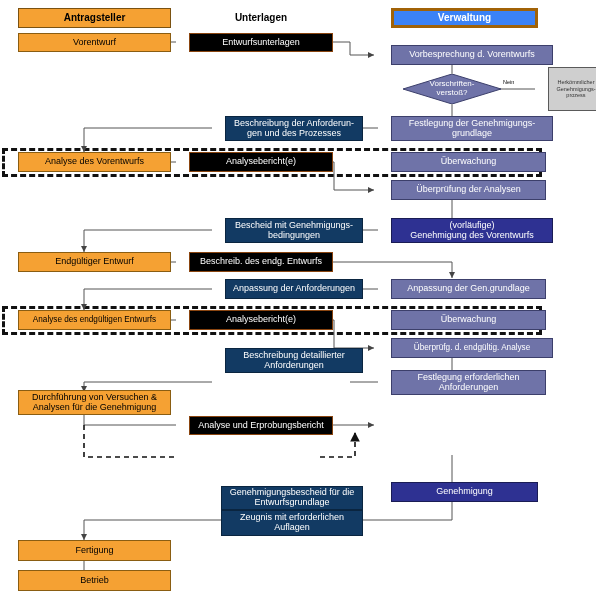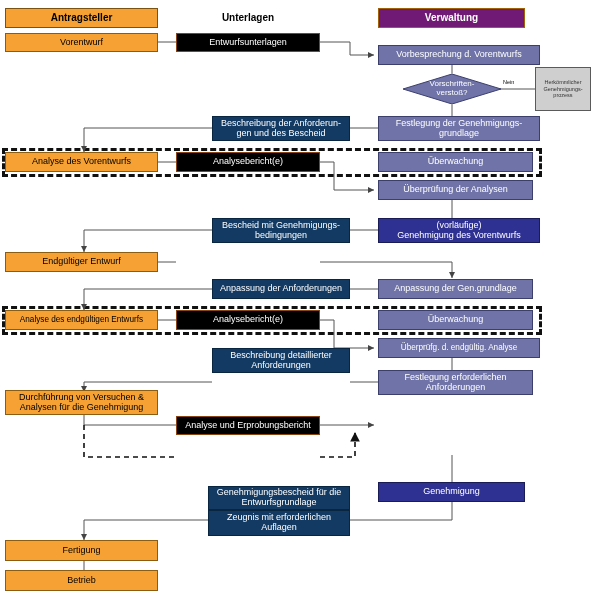--- a/index.html
+++ b/index.html
@@ -19,32 +19,33 @@
     position: absolute;
     box-sizing: border-box;
     display: flex;
     align-items: center;
     justify-content: center;
     text-align: center;
     line-height: 1.08;
     font-size: 9px;
     z-index: 5;
     padding: 0 1px;
+    margin-left: 13px;
   }
   
   .hdr-orange {
     background: #F5A133;
     border: 1px solid #7a5212;
     color: #000000;
     font-weight: bold;
     font-size: 10px;
   }
   .hdr-blue {
-    background: #701a75;
-    border: 1px solid #a16207;
+    background: #3b82f6;
+    border: 3px solid #a16207;
     color: #ffffff;
     font-weight: bold;
     font-size: 10px;
   }
   .hdr-plain {
     color: #000000;
     font-weight: bold;
     font-size: 10px;
     background: transparent;
     border: none;
@@ -216,41 +217,42 @@
       <polygon points="49,0 98,15 49,30 0,15" fill="#6F73A8" stroke="#3c3f6b" stroke-width="1"></polygon>
     </svg>
     <div class="diamond-label" style="white-space:pre-line;">Vorschriften-
 verstoß?</div>
   </div>
 
   <div class="edge-label" style="left:503px; top:79px;">Nein</div>
 
   <div class="node gray-box" style="left:535px; top:67px; width:56px; height:44px;">Herkömmlicher Genehmigungs-prozess</div>
 
-  <div class="node blue-navy" style="left:212px; top:116px; width:138px; height:25px;">Beschreibung der Anforderun-gen und des Bescheid</div>
+  <div class="node blue-navy" style="left:212px; top:116px; width:138px; height:25px;">Beschreibung der Anforderun-gen und des Prozesses</div>
 
   <div class="node blue-mid" style="left:378px; top:116px; width:162px; height:25px;">Festlegung der Genehmigungs-grundlage</div>
 
   <div class="node orange-light" style="left:5px; top:152px; width:153px; height:20px;">Analyse des Vorentwurfs</div>
 
   <div class="node orange-dark" style="left:176px; top:152px; width:144px; height:20px;">Analysebericht(e)</div>
 
   <div class="node blue-mid" style="left:378px; top:152px; width:155px; height:20px;">Überwachung</div>
 
   <div class="node blue-mid" style="left:378px; top:180px; width:155px; height:20px;">Überprüfung der Analysen</div>
 
   <div class="node blue-navy" style="left:212px; top:218px; width:138px; height:25px;">Bescheid mit Genehmigungs-bedingungen</div>
 
   <div class="node blue-dark" style="left:378px; top:218px; width:162px; height:25px;" style2="">
       <span style="white-space:pre-line;">(vorläufige)
 Genehmigung des Vorentwurfs</span>
     </div>
 
   <div class="node orange-light" style="left:5px; top:252px; width:153px; height:20px;">Endgültiger Entwurf</div>
 
+  <div class="node orange-dark" style="left:176px; top:252px; width:144px; height:20px;">Beschreib. des endg. Entwurfs</div>
 
   <div class="node blue-navy" style="left:212px; top:279px; width:138px; height:20px;">Anpassung der Anforderungen</div>
 
   <div class="node blue-mid" style="left:378px; top:279px; width:155px; height:20px;">Anpassung der Gen.grundlage</div>
 
   <div class="node orange-light" style="left:5px; top:310px; width:153px; height:20px; font-size:8.2px;">Analyse des endgültigen Entwurfs</div>
 
   <div class="node orange-dark" style="left:176px; top:310px; width:144px; height:20px;">Analysebericht(e)</div>
 
   <div class="node blue-mid" style="left:378px; top:310px; width:155px; height:20px;">Überwachung</div>

